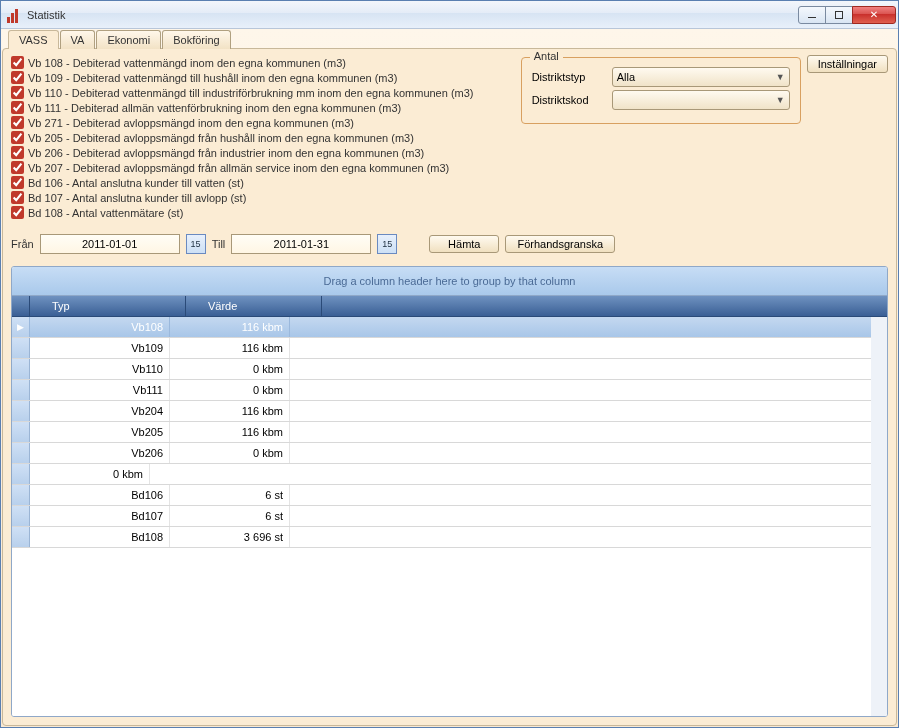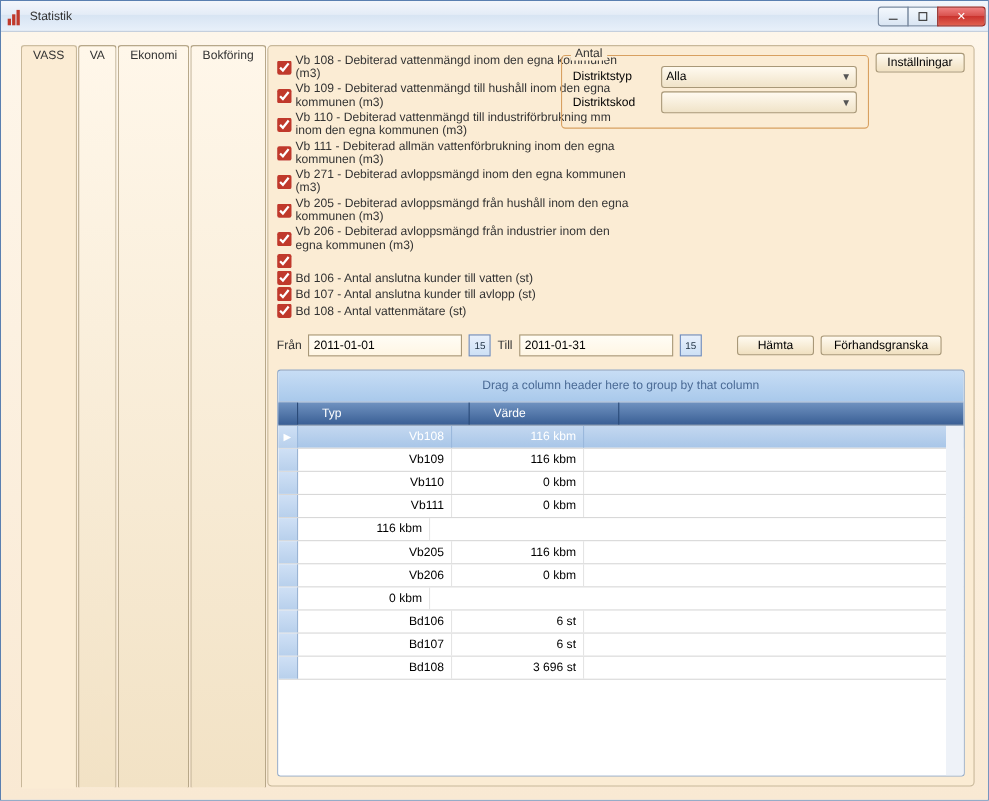--- a/index.html
+++ b/index.html
@@ -52,22 +52,22 @@
     width: 44px;
     background: linear-gradient(to bottom,#f08080,#d9534f 45%,#c9302c 46%,#e06050);
     color:#fff; border-color:#a02820;
     border-top-right-radius:3px; border-bottom-right-radius:3px;
   }
   .win-btn.max .sq { width:8px;height:8px;border:1px solid #333; }
   .win-btn.min .ln { width:8px;height:1px;background:#333; margin-top:6px;}
   .client {
     flex:1;
     background: linear-gradient(to bottom,#fef6ea,#f9e9d3);
-    padding: 12px;
-    display:flex; 
+    padding: 1px;
+    display:flex; flex-direction:column;
   }
   .panel {
     flex:1;
     border:1px solid #c8b89a;
     border-radius:4px;
     background:#fbecd4;
     padding:6px 8px 8px 8px;
     display:flex; flex-direction:column;
     overflow:hidden;
   }
@@ -127,21 +127,21 @@
     display:flex; align-items:center; padding:0 4px;
     position:relative; cursor:default;
   }
   .combo .arrow { position:absolute; right:4px; font-size:9px; color:#555;}
   .date-row { display:flex; align-items:center; gap:6px; margin-top:14px;}
   .date-row label { color:#333; }
   .date-input {
     width:140px; height:20px;
     border:1px solid #a89878;
     background:linear-gradient(to bottom,#fffdf6,#fff6e4);
-    padding:0 4px; display:flex; align-items:center;
+    padding:0 4px; display:flex; align-items:center;justify-content:center;
   }
   .cal-btn {
     width:20px;height:20px;
     border:1px solid #6a8ac0;
     background:linear-gradient(to bottom,#e8f0fc,#cde0f5);
     display:flex;align-items:center;justify-content:center;
     font-size:9px; color:#234; cursor:default;
   }
   .grid-area {
     margin-top:12px;
@@ -243,20 +243,21 @@
             <label class="check-item">
               <input type="checkbox" checked="" style="">
               <span>Vb 205 - Debiterad avloppsmängd från hushåll inom den egna kommunen (m3)</span>
             </label>
             <label class="check-item">
               <input type="checkbox" checked="" style="">
               <span>Vb 206 - Debiterad avloppsmängd från industrier inom den egna kommunen (m3)</span>
             </label>
             <label class="check-item">
               <input type="checkbox" checked="" style="">
+              <span>Vb 207 - Debiterad avloppsmängd från allmän service inom den egna kommunen (m3)</span>
             </label>
             <label class="check-item">
               <input type="checkbox" checked="" style="">
               <span>Bd 106 - Antal anslutna kunder till vatten (st)</span>
             </label>
             <label class="check-item">
               <input type="checkbox" checked="" style="">
               <span>Bd 107 - Antal anslutna kunder till avlopp (st)</span>
             </label>
             <label class="check-item">
@@ -337,20 +338,21 @@
               <div class="rcell rest"></div>
             </div>
             <div class="row">
               <div class="rcell indicator"></div>
               <div class="rcell typ">Vb111</div>
               <div class="rcell varde">0 kbm</div>
               <div class="rcell rest"></div>
             </div>
             <div class="row">
               <div class="rcell indicator"></div>
+              <div class="rcell typ">Vb204</div>
               <div class="rcell varde">116 kbm</div>
               <div class="rcell rest"></div>
             </div>
             <div class="row">
               <div class="rcell indicator"></div>
               <div class="rcell typ">Vb205</div>
               <div class="rcell varde">116 kbm</div>
               <div class="rcell rest"></div>
             </div>
             <div class="row">

